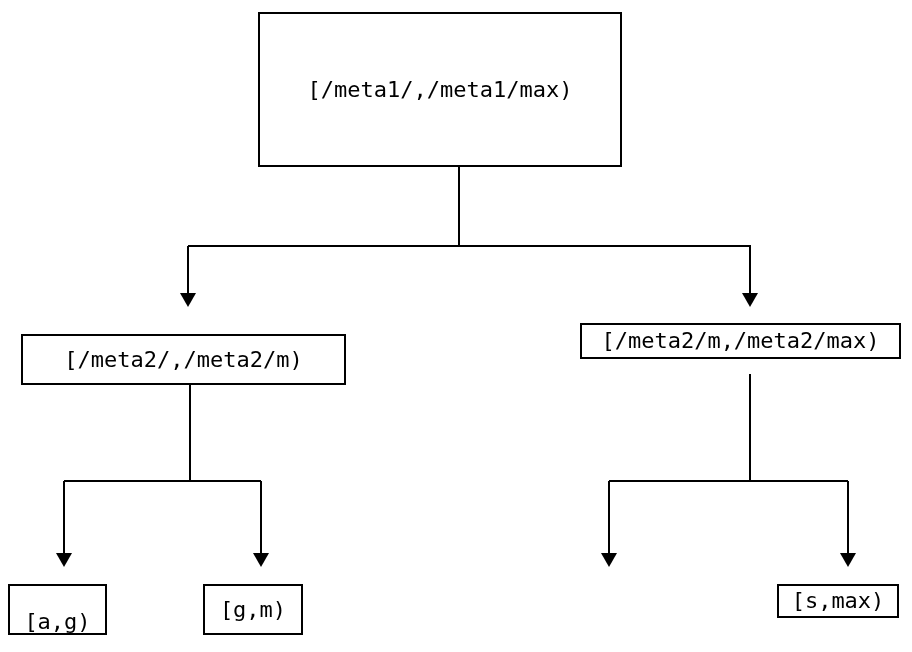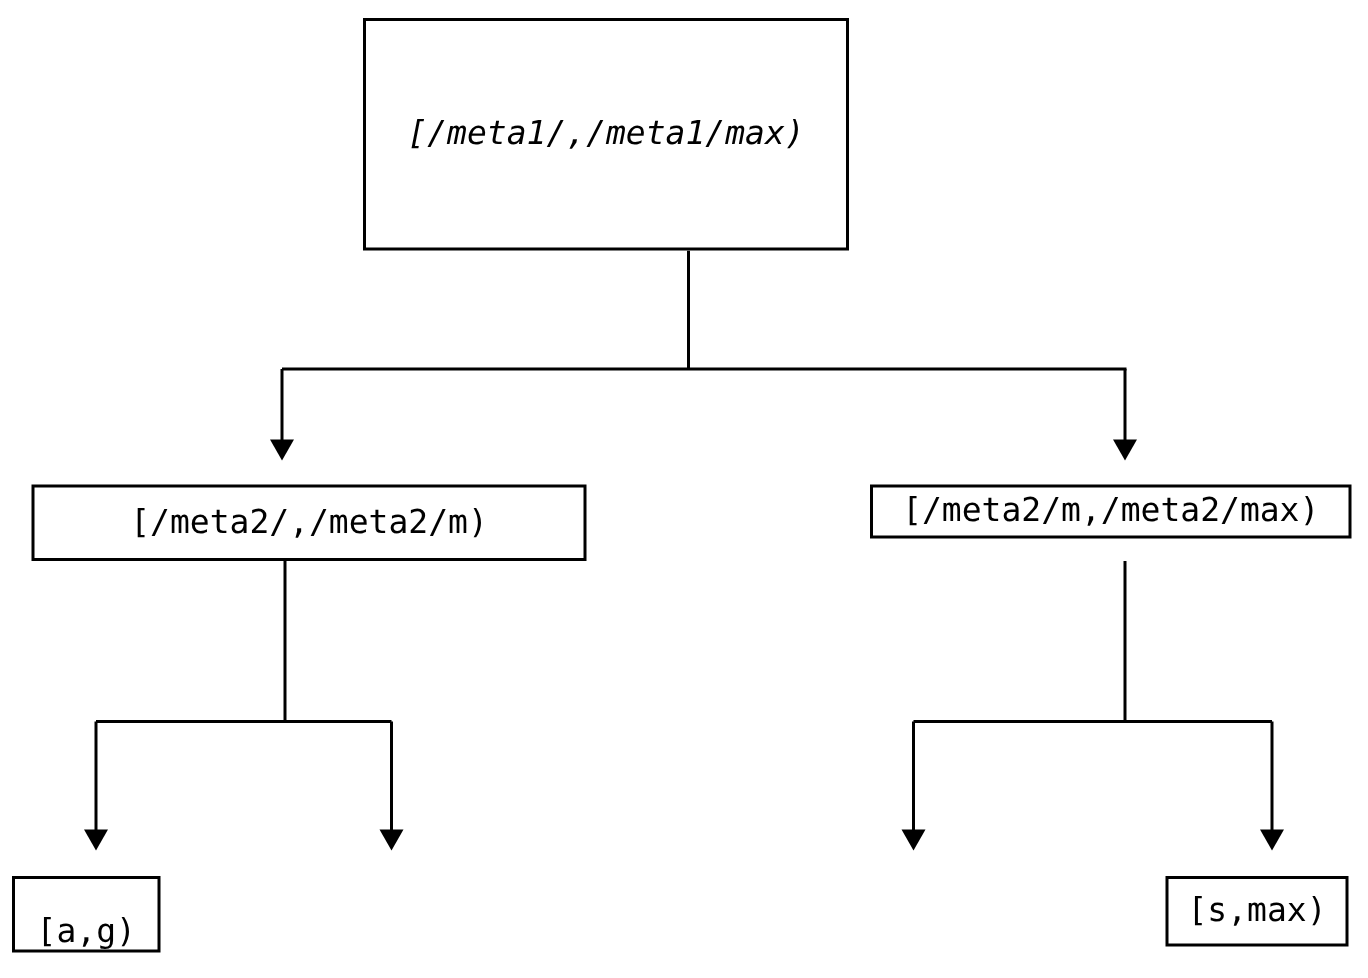--- a/index.html
+++ b/index.html
@@ -74,35 +74,38 @@
     <path d="M 750 374 L 750 481" stroke="#000000" stroke-width="2" fill="none"></path>
     <path d="M 609 481 L 848 481" stroke="#000000" stroke-width="2" fill="none"></path>
 
     <path d="M 609 481 L 609 554" stroke="#000000" stroke-width="2" fill="none"></path>
     <polygon points="601,553 617,553 609,567" fill="#000000"></polygon>
 
     <path d="M 848 481 L 848 554" stroke="#000000" stroke-width="2" fill="none"></path>
     <polygon points="840,553 856,553 848,567" fill="#000000"></polygon>
   </svg>
 
-  <div class="node-box" style="left:242px; top:12px; width:324px; height:155px;font-style:italic;">
+  <div class="node-box" style="left:258px; top:12px; width:364px; height:155px;">
     <span class="node-label">[/meta1/,/meta1/max)</span>
   </div>
 
-  <div class="node-box" style="left:21px; top:323px; width:370px; height:51px;">
+  <div class="node-box" style="left:21px; top:334px; width:325px; height:51px;">
     <span class="node-label">[/meta2/,/meta2/m)</span>
   </div>
 
   <div class="node-box" style="left:580px; top:323px; width:321px; height:36px;">
     <span class="node-label">[/meta2/m,/meta2/max)</span>
   </div>
 
   <div class="node-box" style="left:8px; top:584px; width:99px; height:51px;align-items:flex-end;">
     <span class="node-label">[a,g)</span>
   </div>
 
+  <div class="node-box" style="left:203px; top:584px; width:100px; height:51px;">
+    <span class="node-label">[g,m)</span>
+  </div>
 
 
-  <div class="node-box" style="left:777px; top:584px; width:122px; height:47px;">
+  <div class="node-box" style="left:777px; top:584px; width:122px; height:34px;">
     <span class="node-label">[s,max)</span>
   </div>
 
 </div>
 
 </body></html>

